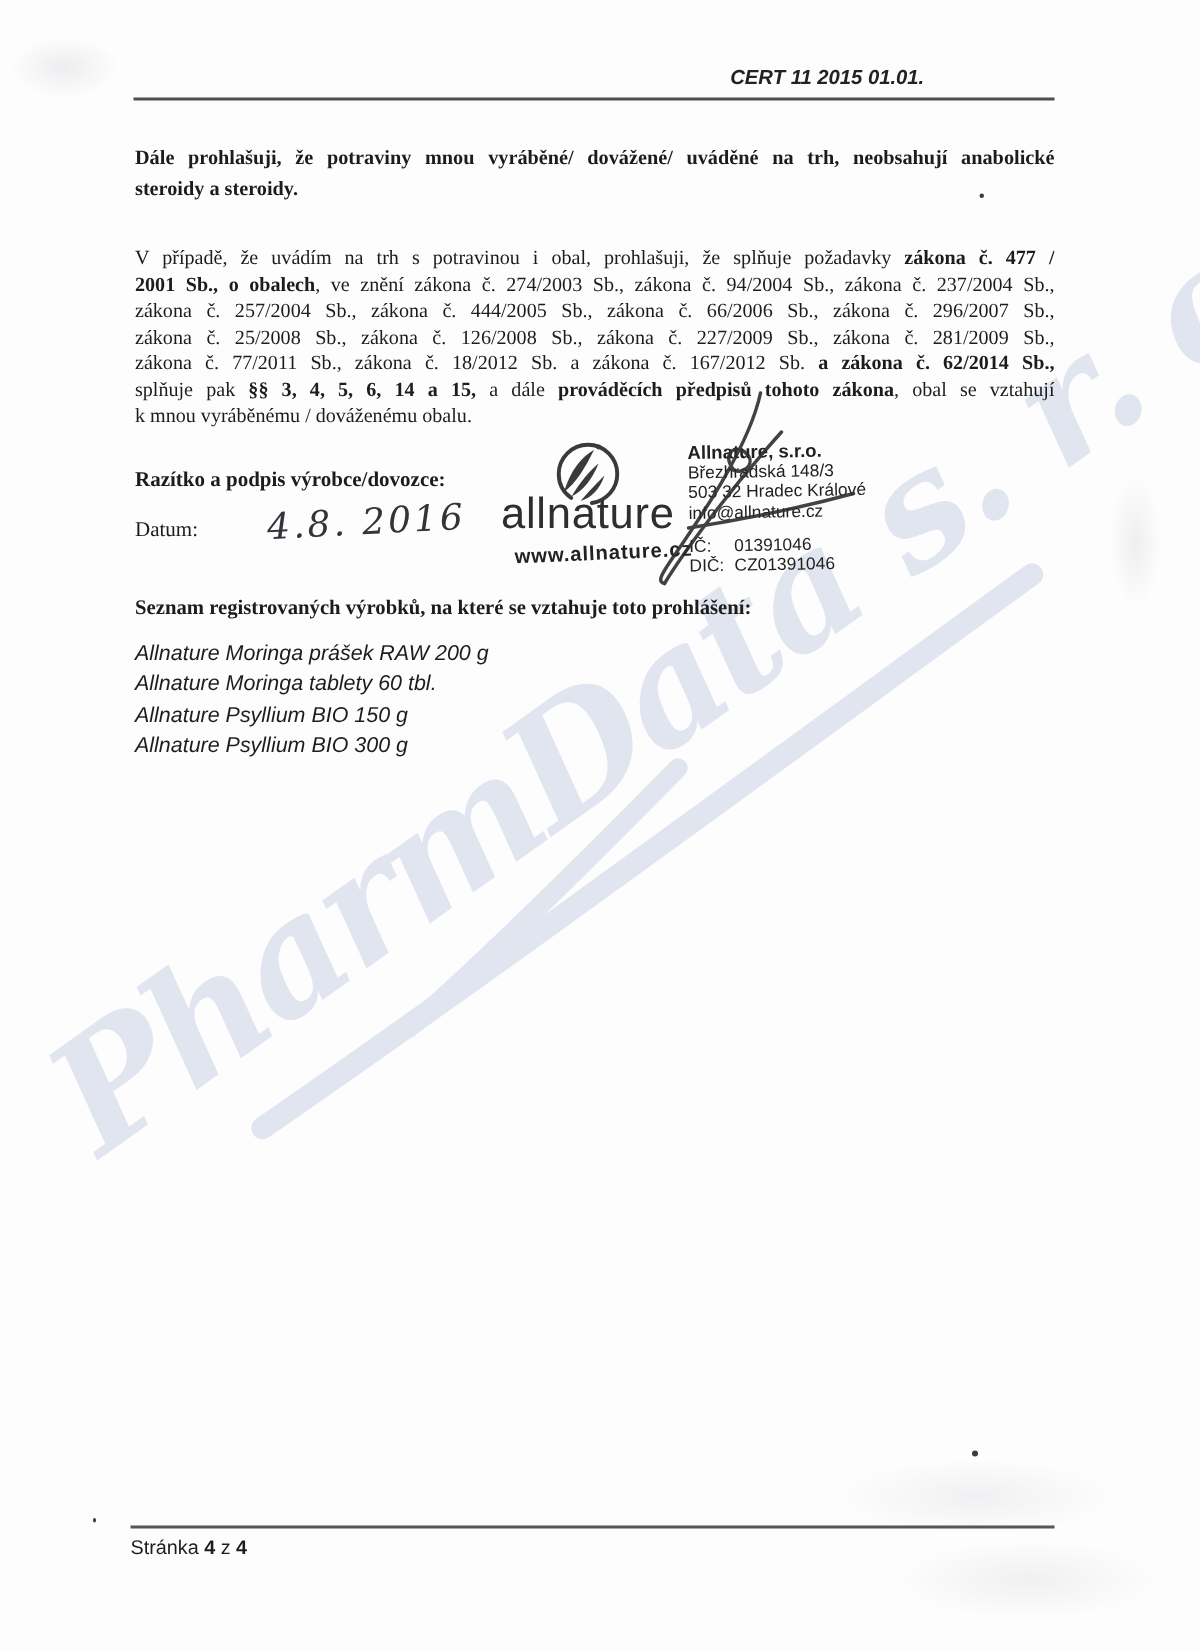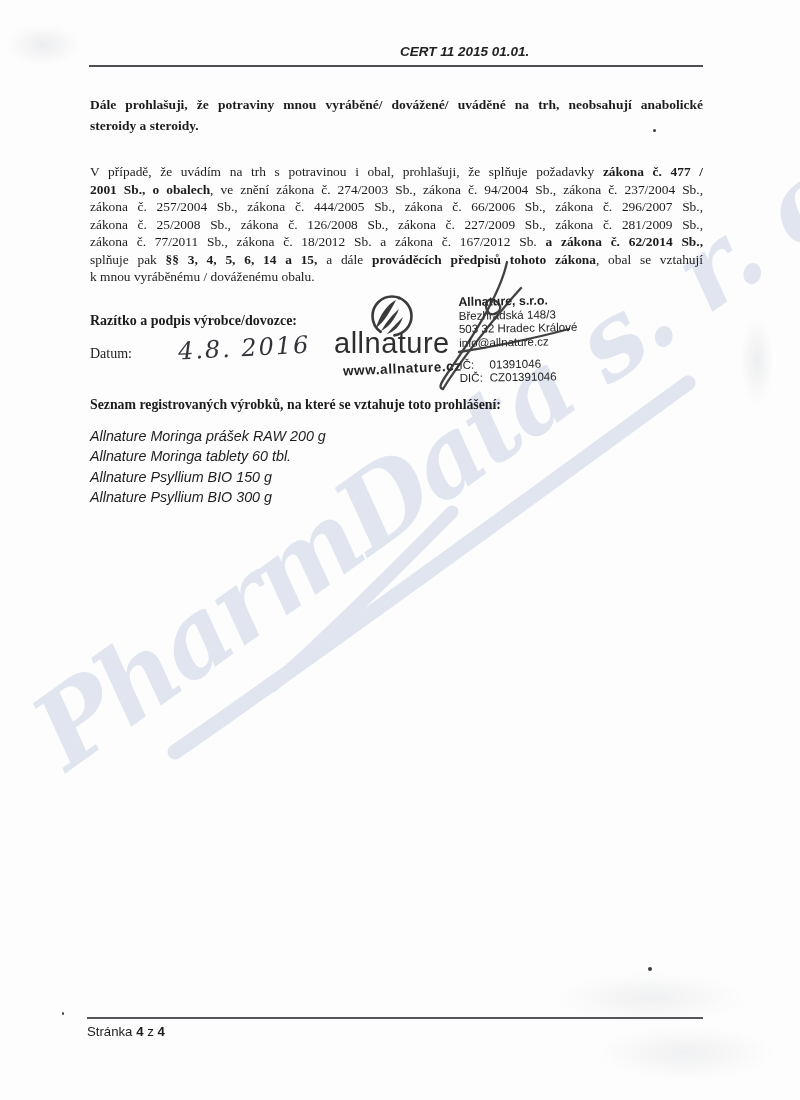--- a/index.html
+++ b/index.html
@@ -22,21 +22,21 @@
   .sm3{left:556px;top:972px;width:190px;height:52px;background:radial-gradient(ellipse at center,rgba(150,155,165,0.13),transparent 70%);}
   .sm4{left:596px;top:1026px;width:180px;height:54px;background:radial-gradient(ellipse at center,rgba(150,155,165,0.13),transparent 70%);}
   .speck{position:absolute;background:#3c3c3c;border-radius:50%;}
   .sp1{left:653px;top:129px;width:3px;height:3px;}
   .sp2{left:648px;top:967px;width:4px;height:4px;}
   .sp3{left:62px;top:1012px;width:2px;height:3px;}
 
   .content{position:absolute;inset:0;z-index:1;}
 
   
-  .doc-code{left:400px;top:44px;width:303px;text-align:left;
+  .doc-code{left:400px;top:44px;width:303px;text-align:center;
             font-family:"Liberation Sans", sans-serif;font-style:italic;font-weight:700;
             font-size:13.5px;color:#222;}
   .hrule{left:89px;top:65px;width:614px;height:2px;background:#4e4e52;}
 
   
   .statement{left:90px;top:94px;width:613px;font-weight:700;font-size:13.5px;line-height:21px;}
   .jline{white-space:nowrap;text-align:justify;text-align-last:justify;overflow:hidden;}
 
   
   .legal{left:90px;top:163px;width:613px;font-size:13.4px;line-height:17.5px;}

